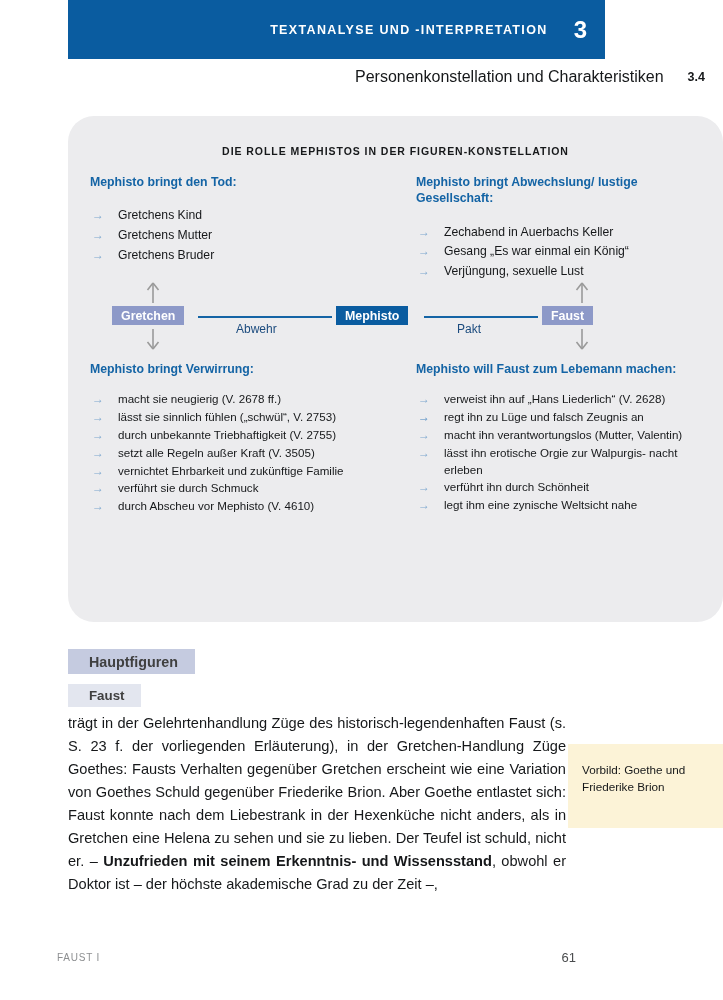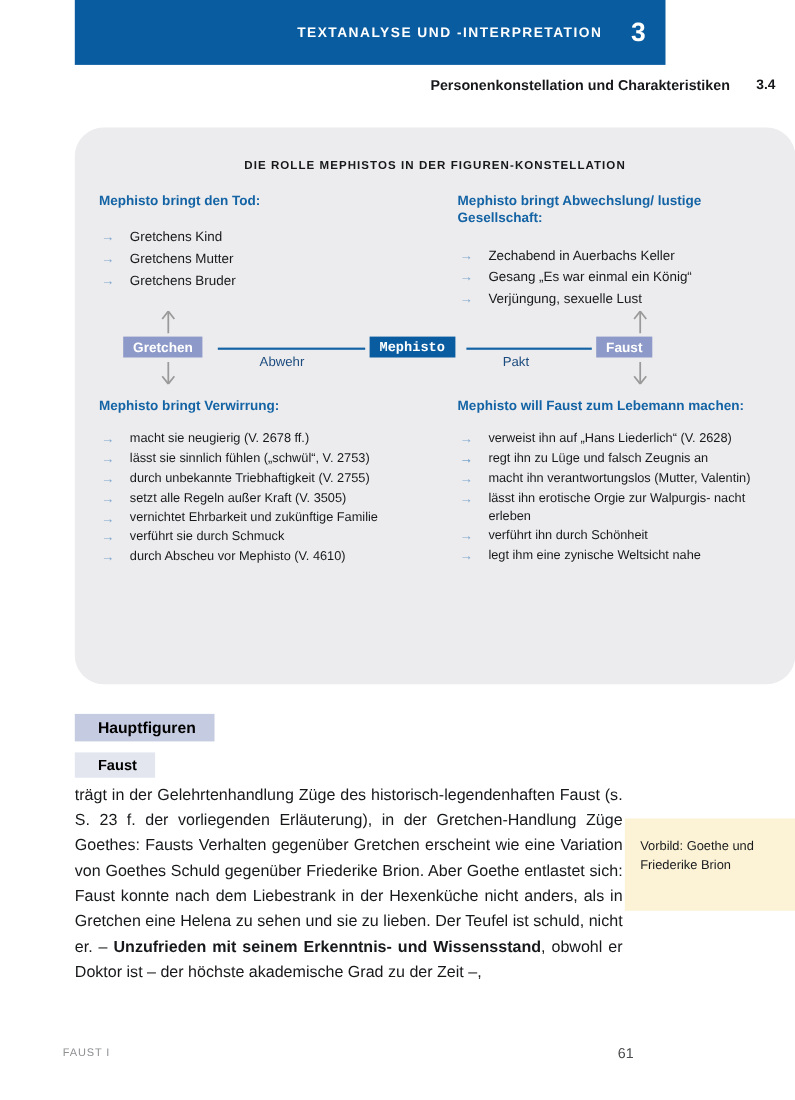--- a/index.html
+++ b/index.html
@@ -41,22 +41,22 @@
   }
   .subheader {
     position: absolute;
     left: 68px; top: 60px; width: 655px; height: 34px;
     display: flex;
     align-items: center;
     justify-content: flex-end;
     padding-right: 18px;
   }
   .subheader-title {
-    font-size: 13px;
-    font-weight: 700;
+    font-size: 16px;
+    font-weight: 400;
     color: #16181a;
   }
   .subheader-num {
     font-size: 12.5px;
     font-weight: 700;
     color: #16181a;
     margin-left: 24px;
   }
 
   
@@ -124,21 +124,21 @@
     display: flex;
     align-items: center;
     justify-content: center;
     font-size: 12.4px;
     font-weight: 700;
     color: #ffffff;
     padding: 0 9px;
     white-space: nowrap;
   }
   .node-gretchen { left: 22px;  background: #8d99c8; }
-  .node-mephisto { left: 246px; background: #0a5ca0; font-family: Liberation Mono, monospace; }
+  .node-mephisto { left: 246px; background: #0a5ca0; }
   .node-faust    { left: 452px; background: #8d99c8; }
 
   .link {
     position: absolute;
     top: 31.5px;
     height: 2px;
     background: #1464a5;
   }
   .link-left  { left: 108px; width: 134px; }
   .link-right { left: 334px; width: 114px; }
@@ -162,21 +162,21 @@
   .va-g-down { left: 55px;  top: 44px; }
   .va-f-up   { left: 484px; top: -2px; }
   .va-f-down { left: 484px; top: 44px; }
 
   
   .section-label {
     position: absolute;
     display: inline-flex;
     align-items: center;
     font-weight: 700;
-    color: #000000;
+    color: #404040;
   }
   .label-hauptfiguren {
     left: 68px; top: 649px;
     background: #c5cbe0;
     height: 25px;
     padding: 0 17px 0 21px;
     font-size: 14.3px;
   }
   .label-faust {
     left: 68px; top: 684px;

